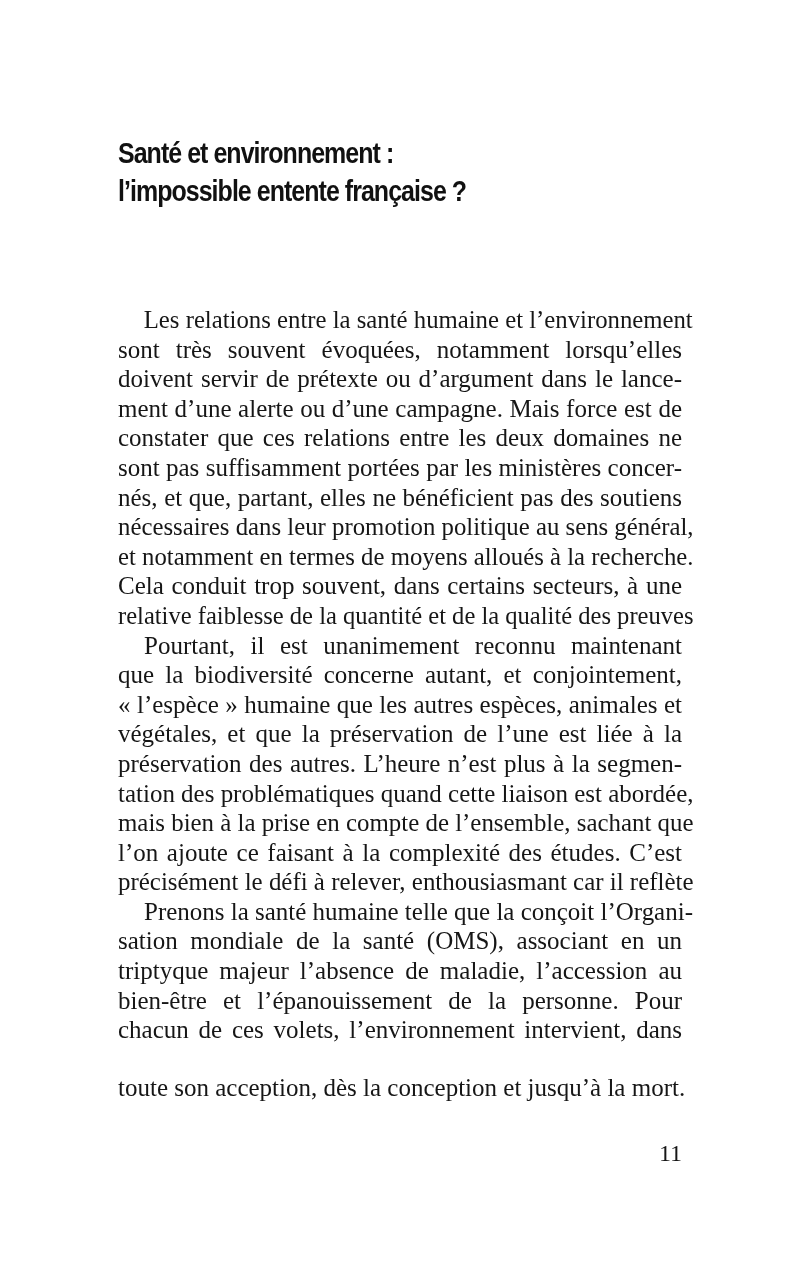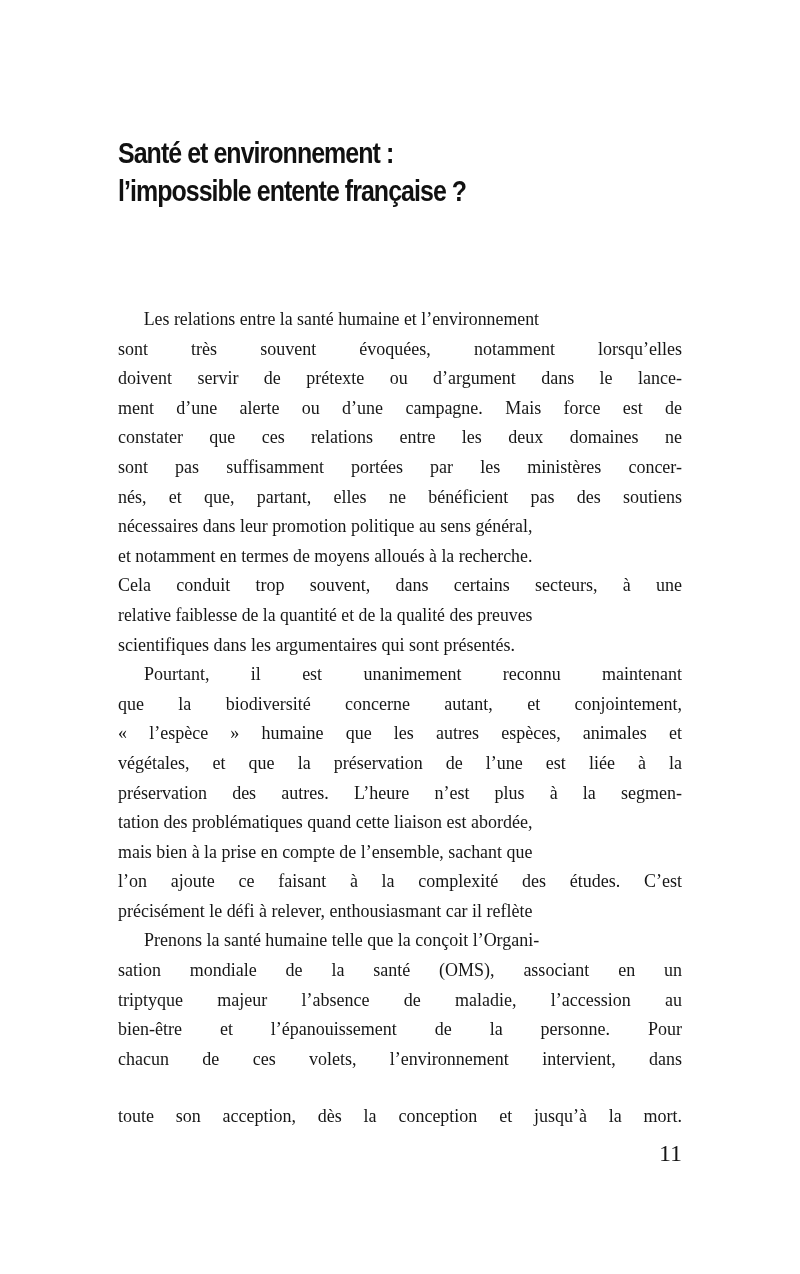--- a/index.html
+++ b/index.html
@@ -7,21 +7,21 @@
   .page { position: absolute; left: 0; top: 0; width: 800px; height: 962px; background: #ffffff; color: #141414; }
   .title {
     position: absolute; left: 118px; top: 134px; width: 560px;
     font-family: "Liberation Sans", sans-serif; font-weight: bold;
     font-size: 29px; line-height: 38px; letter-spacing: -1.1px;
     color: #111111; transform: scaleX(0.86); transform-origin: left top;
   }
   .title .tl { display: block; white-space: nowrap; }
   .body {
     position: absolute; left: 118px; top: 305px; width: 564px;
-    font-family: "Liberation Serif", serif; font-size: 18px; color: #161616;
+    font-family: "Liberation Serif", serif; font-size: 25px; color: #161616;
   }
   .ln {
     display: block; height: 29.6px; line-height: 29.6px;
     text-align: justify; text-align-last: justify; white-space: nowrap;
     overflow: visible;
   }
   .ln.last { text-align-last: left; }
   .ln.indent { padding-left: 26px; }
   .folio {
     position: absolute; left: 640px; top: 1140px; width: 42px; text-align: right;
@@ -45,21 +45,20 @@
       <span class="ln" style="white-space: nowrap;">sont très souvent évoquées, notamment lorsqu’elles</span>
       <span class="ln" style="white-space: nowrap;">doivent servir de prétexte ou d’argument dans le lance-</span>
       <span class="ln" style="white-space: nowrap;">ment d’une alerte ou d’une campagne. Mais force est de</span>
       <span class="ln" style="white-space: nowrap;">constater que ces relations entre les deux domaines ne</span>
       <span class="ln" style="white-space: nowrap; font-family: Liberation Serif, serif;">sont pas suffisamment portées par les ministères concer-</span>
       <span class="ln" style="white-space: nowrap;">nés, et que, partant, elles ne bénéficient pas des soutiens</span>
       <span class="ln" style="white-space: nowrap; display: block; text-align-last: left; transform-origin: left center; transform: scaleX(0.9916);">nécessaires dans leur promotion politique au sens général,</span>
       <span class="ln" style="white-space: nowrap; display: block; text-align-last: left; transform-origin: left center; transform: scaleX(0.9893);">et notamment en termes de moyens alloués à la recherche.</span>
       <span class="ln" style="white-space: nowrap;">Cela conduit trop souvent, dans certains secteurs, à une</span>
       <span class="ln" style="white-space: nowrap; display: block; text-align-last: left; transform-origin: left center; transform: scaleX(0.9823);">relative faiblesse de la quantité et de la qualité des preuves</span>
-      <span class="ln last" style="white-space: nowrap;">scientifiques dans les argumentaires qui sont présentés.</span>
     </div>
 
     <div>
       <span class="ln indent" style="white-space: nowrap;">Pourtant, il est unanimement reconnu maintenant</span>
       <span class="ln" style="white-space: nowrap;">que la biodiversité concerne autant, et conjointement,</span>
       <span class="ln" style="white-space: nowrap;">« l’espèce » humaine que les autres espèces, animales et</span>
       <span class="ln" style="white-space: nowrap;">végétales, et que la préservation de l’une est liée à la</span>
       <span class="ln" style="white-space: nowrap;">préservation des autres. L’heure n’est plus à la segmen-</span>
       <span class="ln" style="white-space: nowrap; display: block; text-align-last: left; transform-origin: left center; transform: scaleX(0.9988);">tation des problématiques quand cette liaison est abordée,</span>
       <span class="ln" style="white-space: nowrap; display: block; text-align-last: left; transform-origin: left center; transform: scaleX(0.9952);">mais bien à la prise en compte de l’ensemble, sachant que</span>

